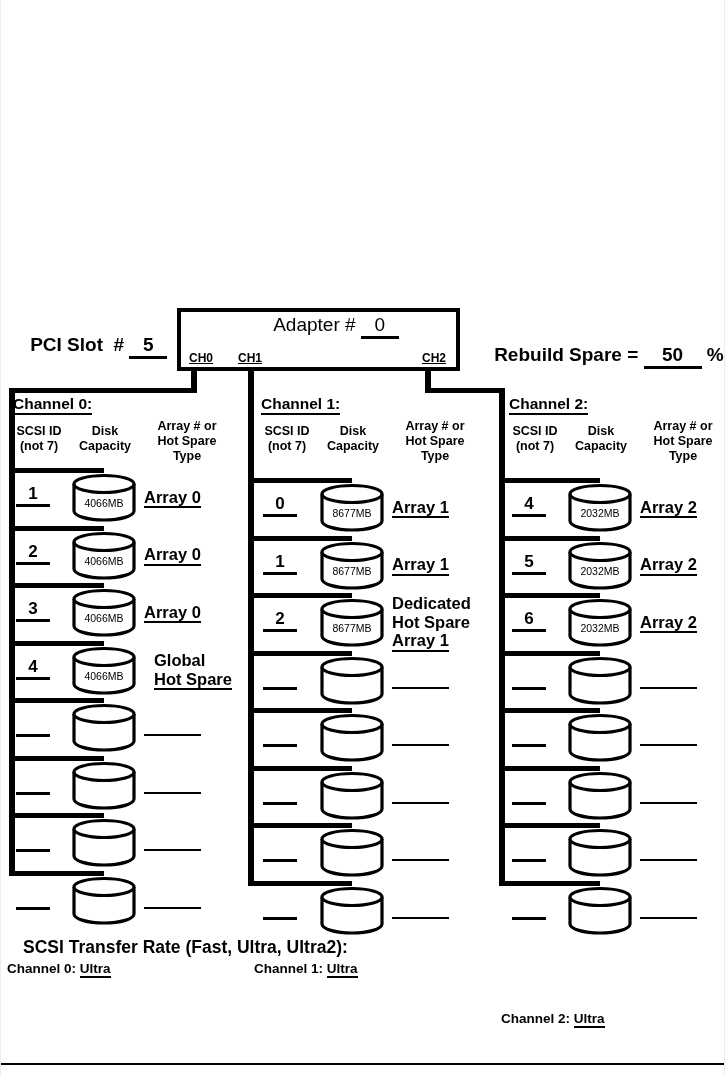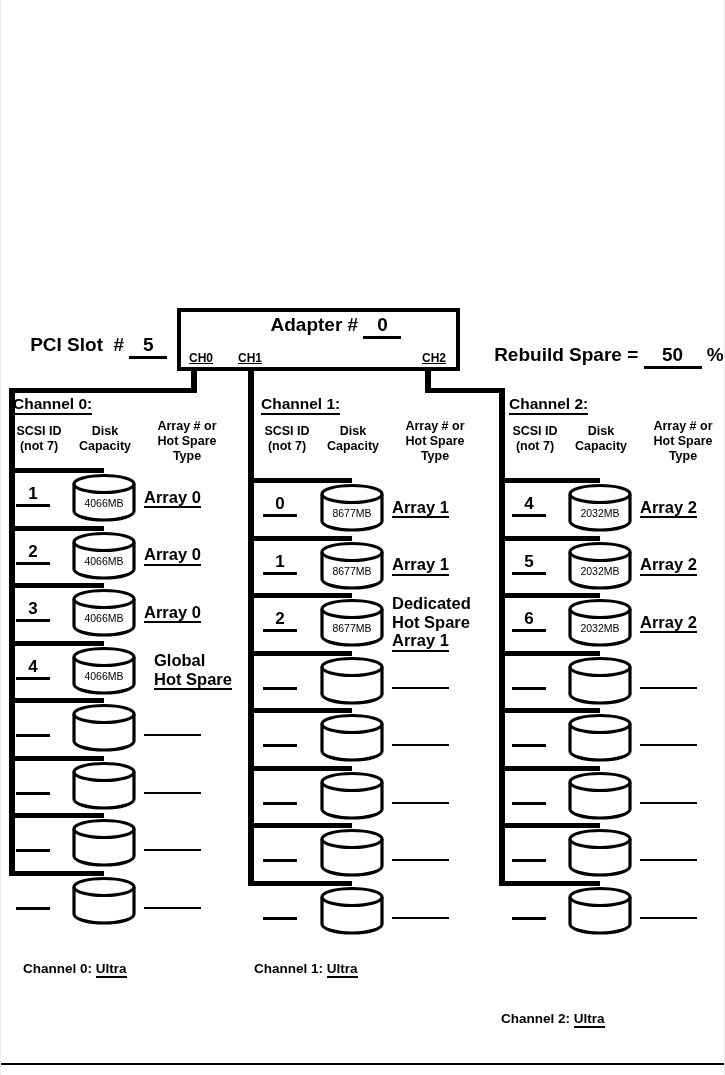--- a/index.html
+++ b/index.html
@@ -9,21 +9,21 @@
           border-left:1px solid #ececec; border-right:1px solid #ececec; }
   .title { position:absolute; left:0; top:270px; width:575px; text-align:center;
            font-size:17.5px; font-weight:bold; letter-spacing:.3px; }
   .field { position:absolute; font-size:19px; font-weight:bold; white-space:pre; }
   .pci { left:8px; top:312px; }
   .rebuild { left:472px; top:322px; }
   .fill { display:inline-block; border-bottom:3px solid #000; min-width:42px; text-align:center; }
   .fill-sm { min-width:38px; }
   .fill-md { min-width:58px; }
   .adapter-box { position:absolute; left:176px; top:308px; width:283px; height:63px; border:4px solid #000; background:#fff; }
-  .adapter-line { text-align:center; font-size:19px; font-weight:bold; margin-top:2px;padding-left:35px; }
+  .adapter-line { text-align:center; font-size:19px; font-weight:normal; margin-top:2px;padding-left:35px; }
   .chport { position:absolute; bottom:2px; font-size:12px; font-weight:bold;text-decoration:underline; }
   .ch0 { left:8px; } .ch1 { left:57px; } .ch2 { right:10px; }
   #diagram { position:absolute; left:0; top:0; width:725px; height:1075px; }
   .bar { position:absolute; background:#000; }
   .ch-head { position:absolute; font-size:15.5px; font-weight:bold; white-space:nowrap; }
   .ch-head span { border-bottom:2.5px solid #000; padding-bottom:1px; }
   .col-head { position:absolute; font-size:12.5px; font-weight:bold; text-align:center;
               white-space:pre-line; line-height:1.18; }
   .disk { position:absolute; }
   .disk svg text { font-family:"Liberation Sans", sans-serif; }
@@ -136,21 +136,21 @@
         </svg></div>
       <div class="scsi-blank" style="left: 15px; top: 825px; width: 34px; height: 27px;"></div>
       <div class="blank-line" style="left: 143px; top: 849px; width: 57px; height: 0px;"></div>
       <div class="bar" style="left: 8px; top: 870.5px; width: 95px; height: 5px;"></div>
       <div class="disk" style="left: 70px; top: 875.5px; width: 66px; height: 50px;"><svg width="66" height="50" viewBox="0 0 66 50">
           <path d="M3 11 L3 38 A30 9 0 0 0 63 38 L63 11" fill="#fff" stroke="#000" stroke-width="3.2"></path>
           <ellipse cx="33" cy="11" rx="30" ry="8.5" fill="#fff" stroke="#000" stroke-width="3.2"></ellipse>
         </svg></div>
       <div class="scsi-blank" style="left: 15px; top: 882.5px; width: 34px; height: 27px;"></div>
       <div class="blank-line" style="left: 143px; top: 906.5px; width: 57px; height: 0px;"></div>
-      <div class="rate" style="left: 22px; top: 961px;"><span>Channel 0: </span><span class="u2">Ultra</span></div>
+      <div class="rate" style="left: 6px; top: 961px;"><span>Channel 0: </span><span class="u2">Ultra</span></div>
       <div class="bar" style="left: 247px; top: 371px; width: 6px; height: 514.5px;"></div>
       <div class="ch-head" style="left: 260px; top: 395px;"><span>Channel 1:</span></div>
       <div class="col-head" style="left: 248px; top: 424px; width: 76px;">SCSI ID
 (not 7)</div>
       <div class="col-head" style="left: 314px; top: 424px; width: 76px;">Disk
 Capacity</div>
       <div class="col-head" style="left: 389px; top: 419px; width: 90px;">Array # or
 Hot Spare
 Type</div>
       <div class="bar" style="left: 247px; top: 478px; width: 104px; height: 5px;"></div>
@@ -293,16 +293,17 @@
       <div class="bar" style="left: 498px; top: 880.5px; width: 101px; height: 5px;"></div>
       <div class="disk" style="left: 566px; top: 885.5px; width: 66px; height: 50px;"><svg width="66" height="50" viewBox="0 0 66 50">
           <path d="M3 11 L3 38 A30 9 0 0 0 63 38 L63 11" fill="#fff" stroke="#000" stroke-width="3.2"></path>
           <ellipse cx="33" cy="11" rx="30" ry="8.5" fill="#fff" stroke="#000" stroke-width="3.2"></ellipse>
         </svg></div>
       <div class="scsi-blank" style="left: 511px; top: 892.5px; width: 34px; height: 27px;"></div>
       <div class="blank-line" style="left: 639px; top: 916.5px; width: 57px; height: 0px;"></div>
       <div class="rate" style="left: 500px; top: 1011px;"><span>Channel 2: </span><span class="u2">Ultra</span></div>
     </div>
 
+  <div class="footer-title">SCSI Transfer Rate (Fast, Ultra, Ultra2):</div>
 
   <div class="page-bottom"></div>
 
 </div>
 
 </body></html>

